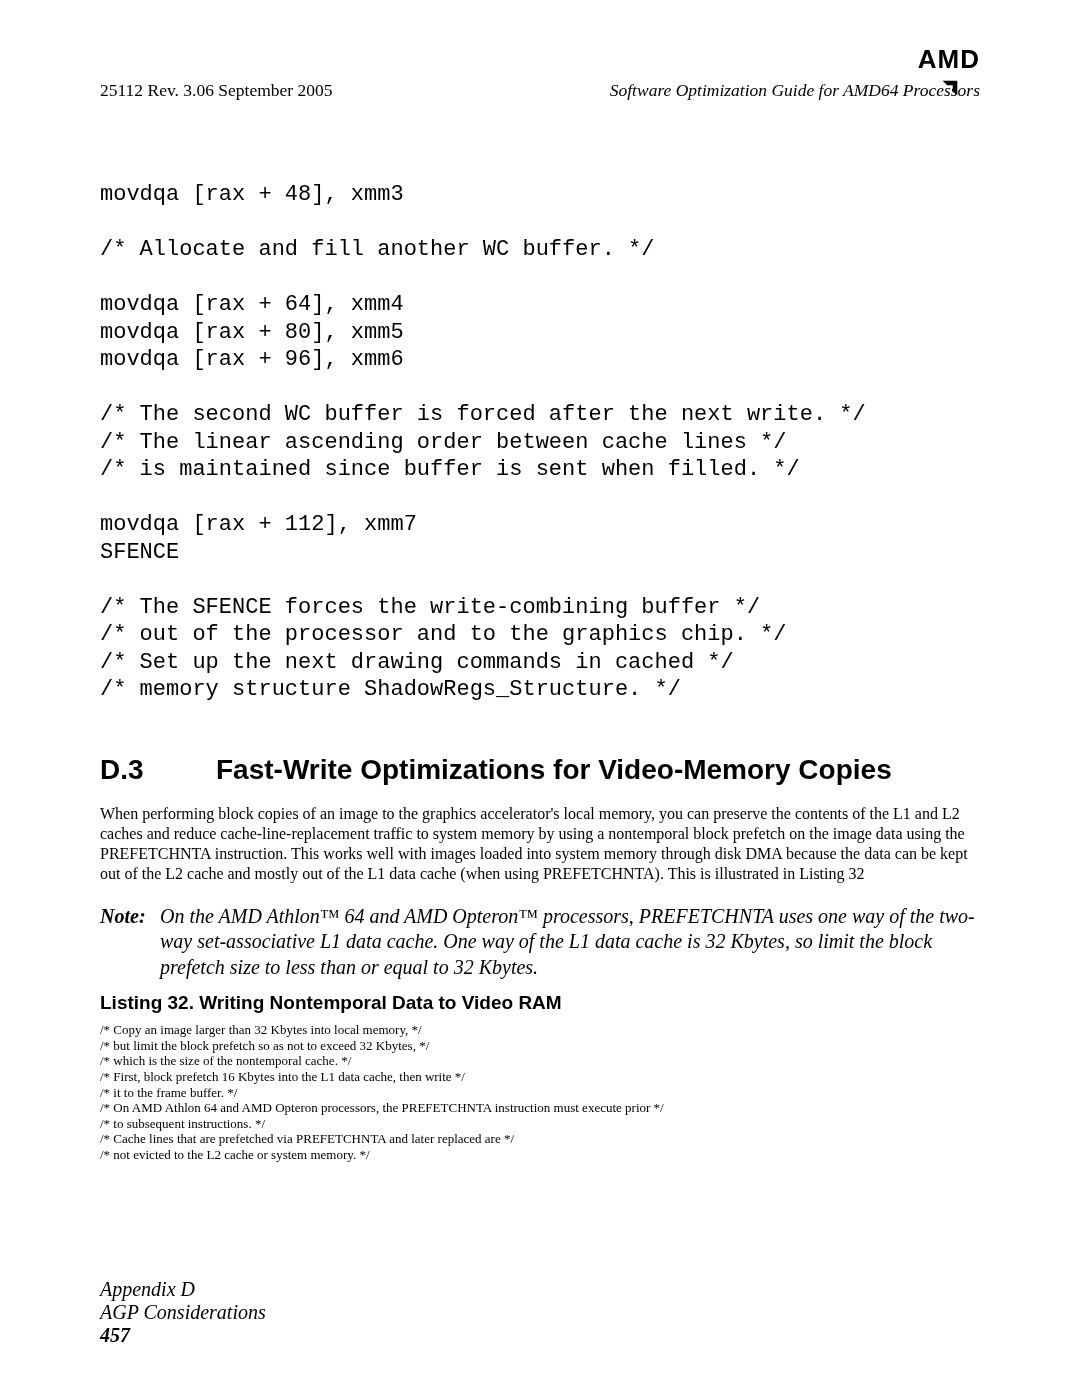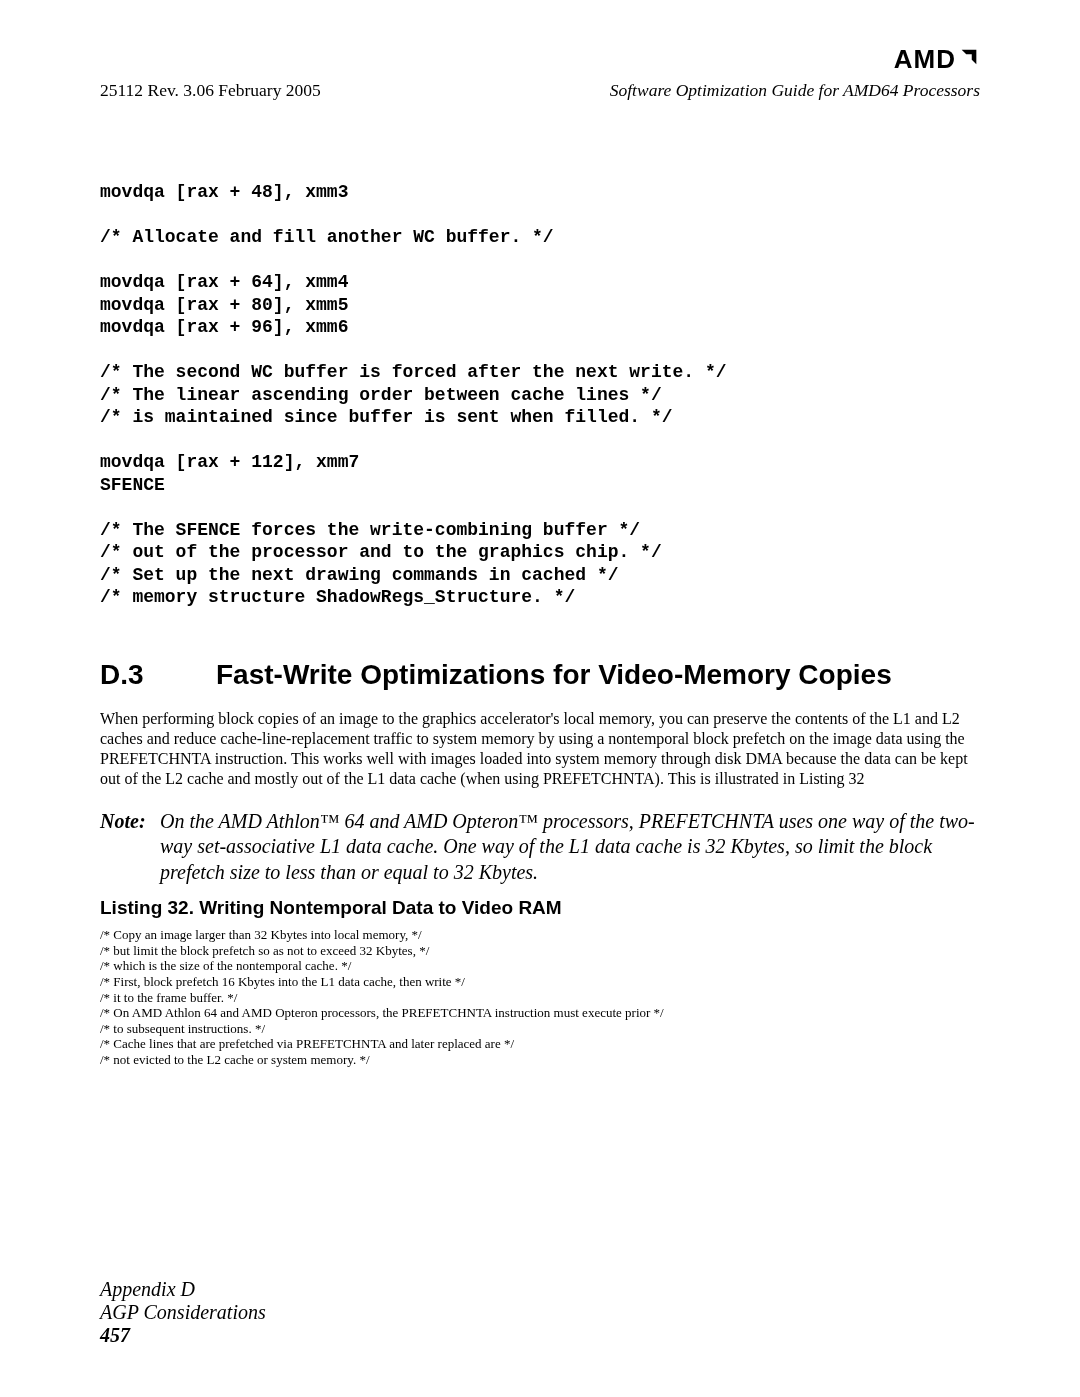--- a/index.html
+++ b/index.html
@@ -21,40 +21,40 @@
   .brand {
     position: absolute;
     top: 44px;
     right: 100px;
     font-family: Arial, Helvetica, sans-serif;
     font-weight: 900;
     font-size: 26px;
     letter-spacing: 1px;
     display: flex;
     align-items: center;
+    flex-direction: column;
   }
   .brand-arrow {
     display: inline-block;
     margin-left: 2px;
   }
   .header-line {
     display: flex;
     justify-content: space-between;
     font-size: 17.5px;
     margin-top: 40px;
     margin-bottom: 80px;
   }
   .header-left { }
   .header-right { font-style: italic; }
   .code {
     font-family: "Courier New", Courier, monospace;
-    font-size: 18px;
+    font-size: 22px;
     line-height: 1.25;
     white-space: pre;
-    font-weight: bold;
   }
   h2.section {
     font-family: Arial, Helvetica, sans-serif;
     font-weight: bold;
     font-size: 28px;
     margin-top: 50px;
     margin-bottom: 18px;
     display: flex;
     align-items: flex-start;
     gap: 36px;
@@ -120,21 +120,21 @@
   <div class="brand">
     <span>AMD</span>
     <span class="brand-arrow">
       <svg width="22" height="22" viewBox="0 0 24 24">
         <path d="M4 4 H20 V20 L15 15 V9 H9 L4 4 Z" fill="#000"></path>
       </svg>
     </span>
   </div>
 
   <div class="header-line">
-    <span class="header-left">25112   Rev. 3.06   February 2005</span>
+    <span class="header-left">25112   Rev. 3.06   September 2005</span>
     <span class="header-right">Software Optimization Guide for AMD64 Processors</span>
   </div>
 
   <div class="code">movdqa [rax + 48], xmm3
 
 /* Allocate and fill another WC buffer. */
 
 movdqa [rax + 64], xmm4
 movdqa [rax + 80], xmm5
 movdqa [rax + 96], xmm6

